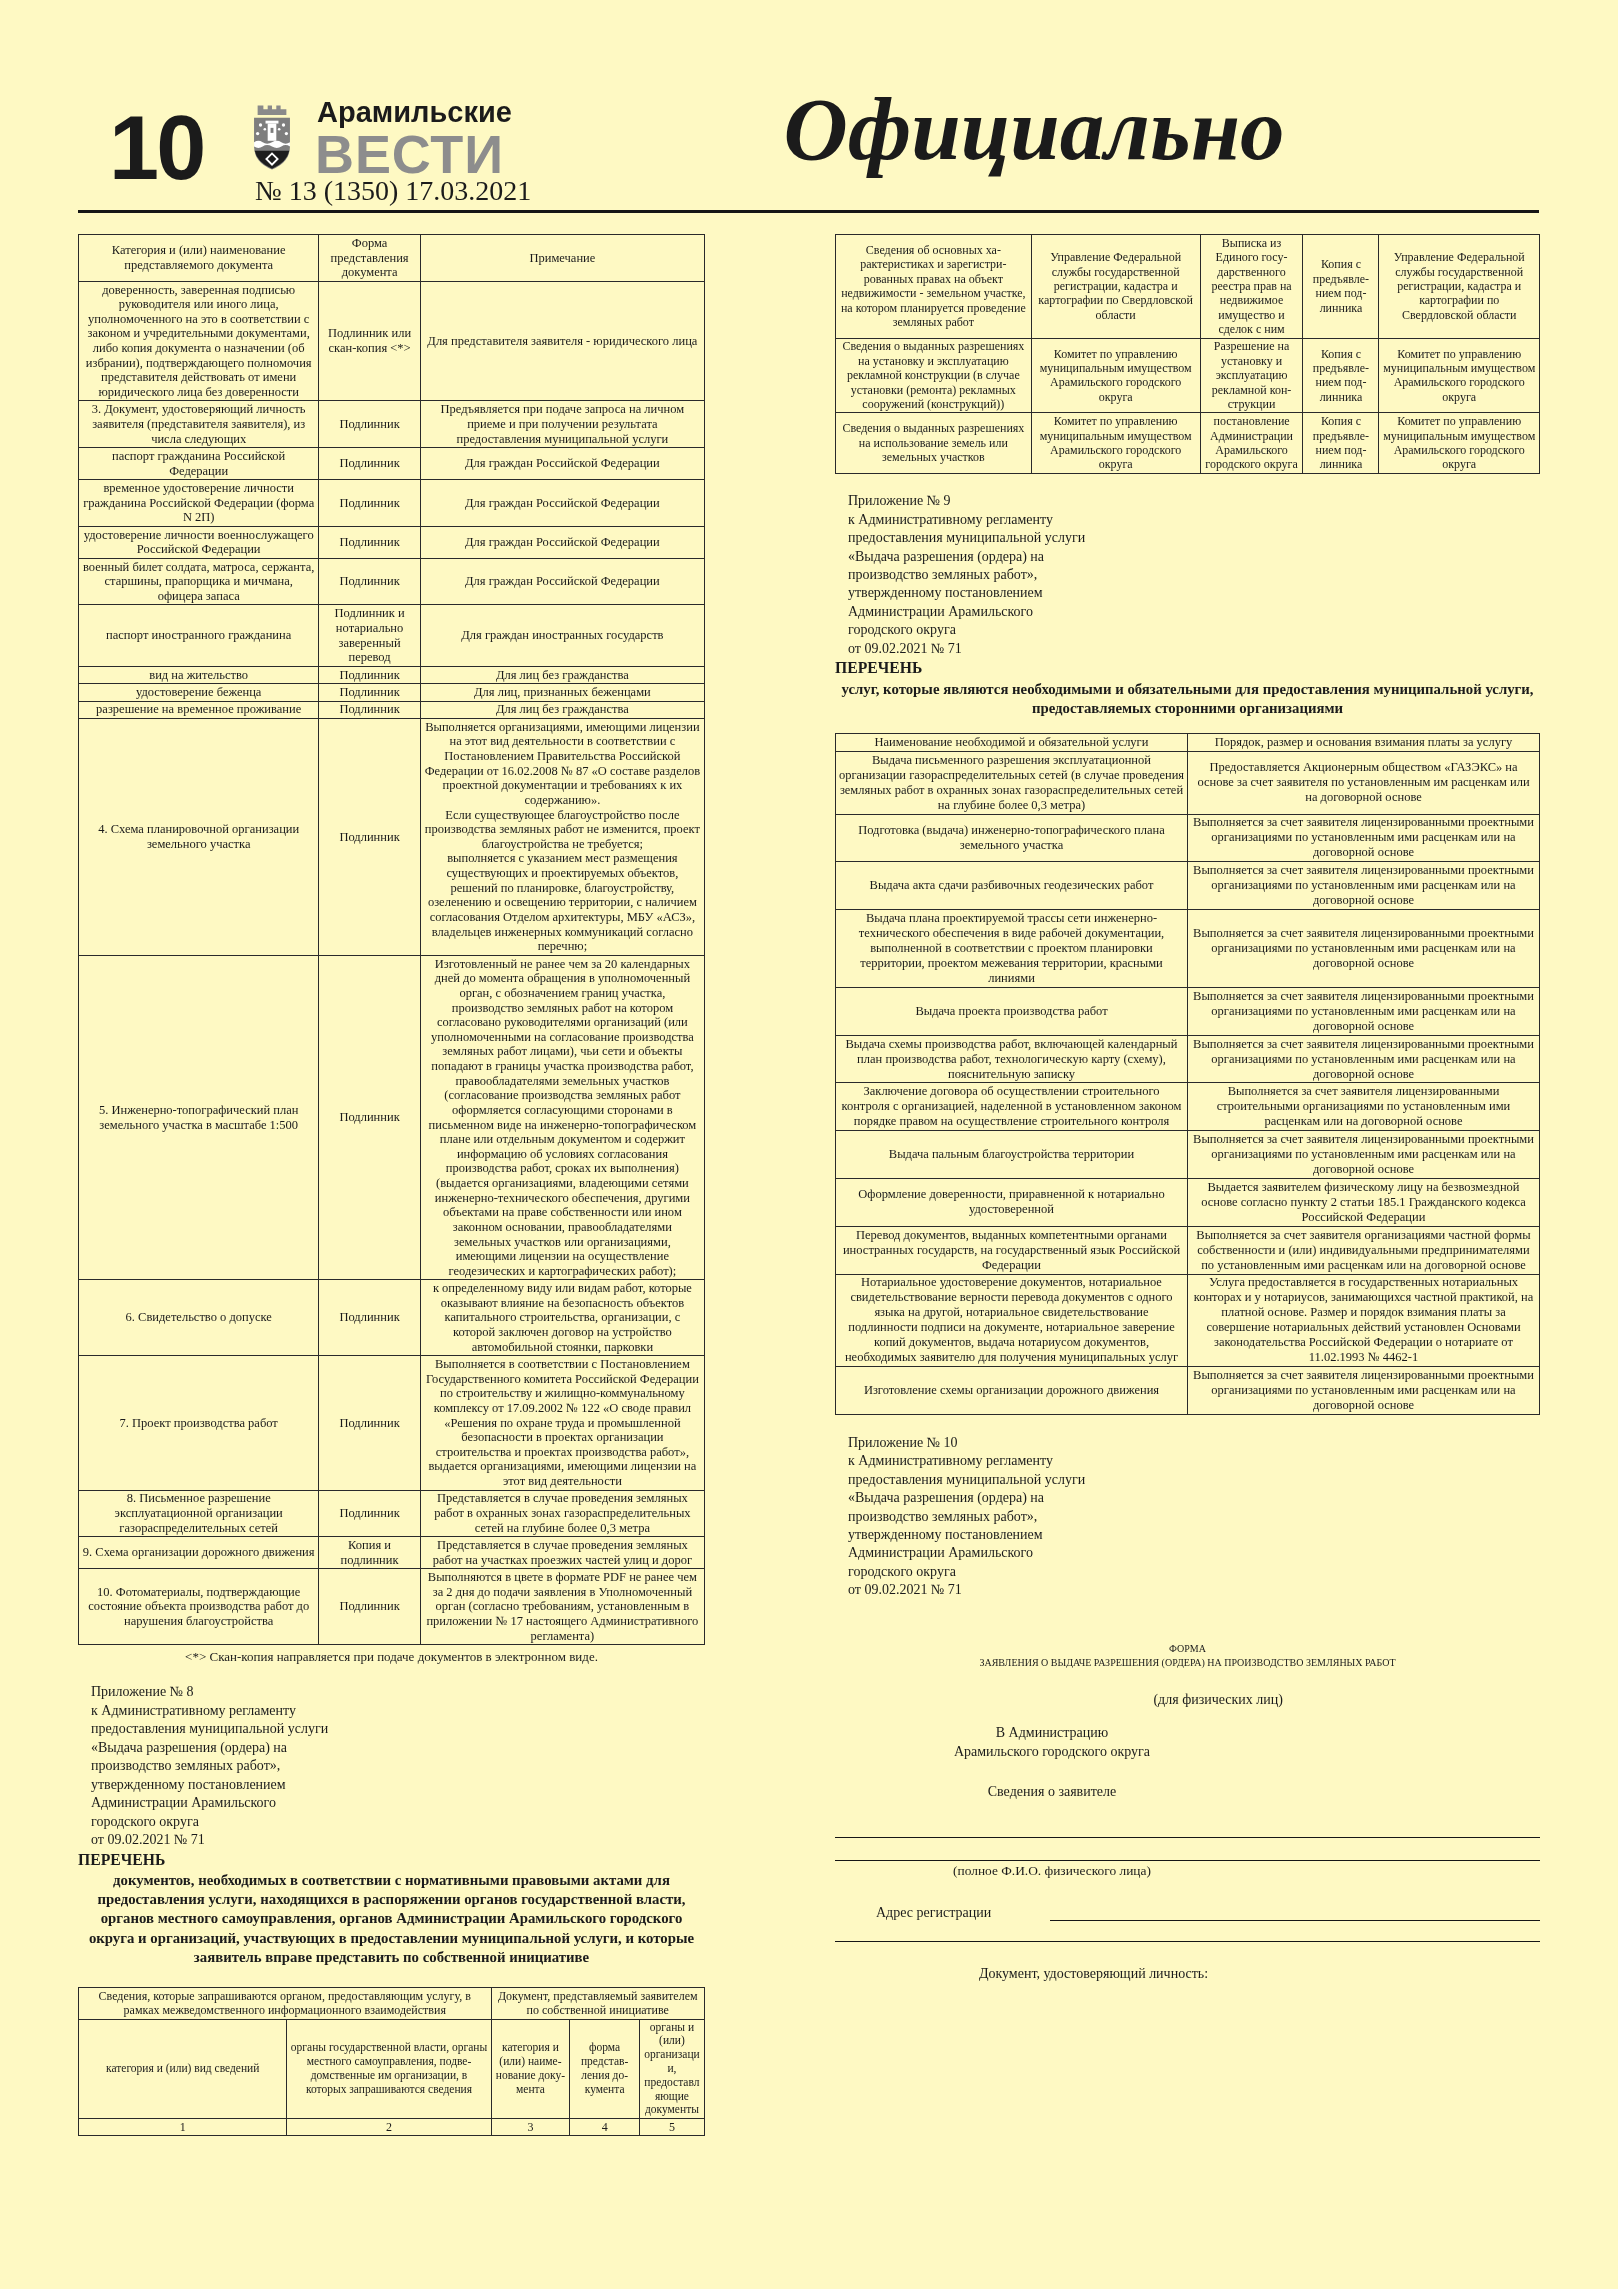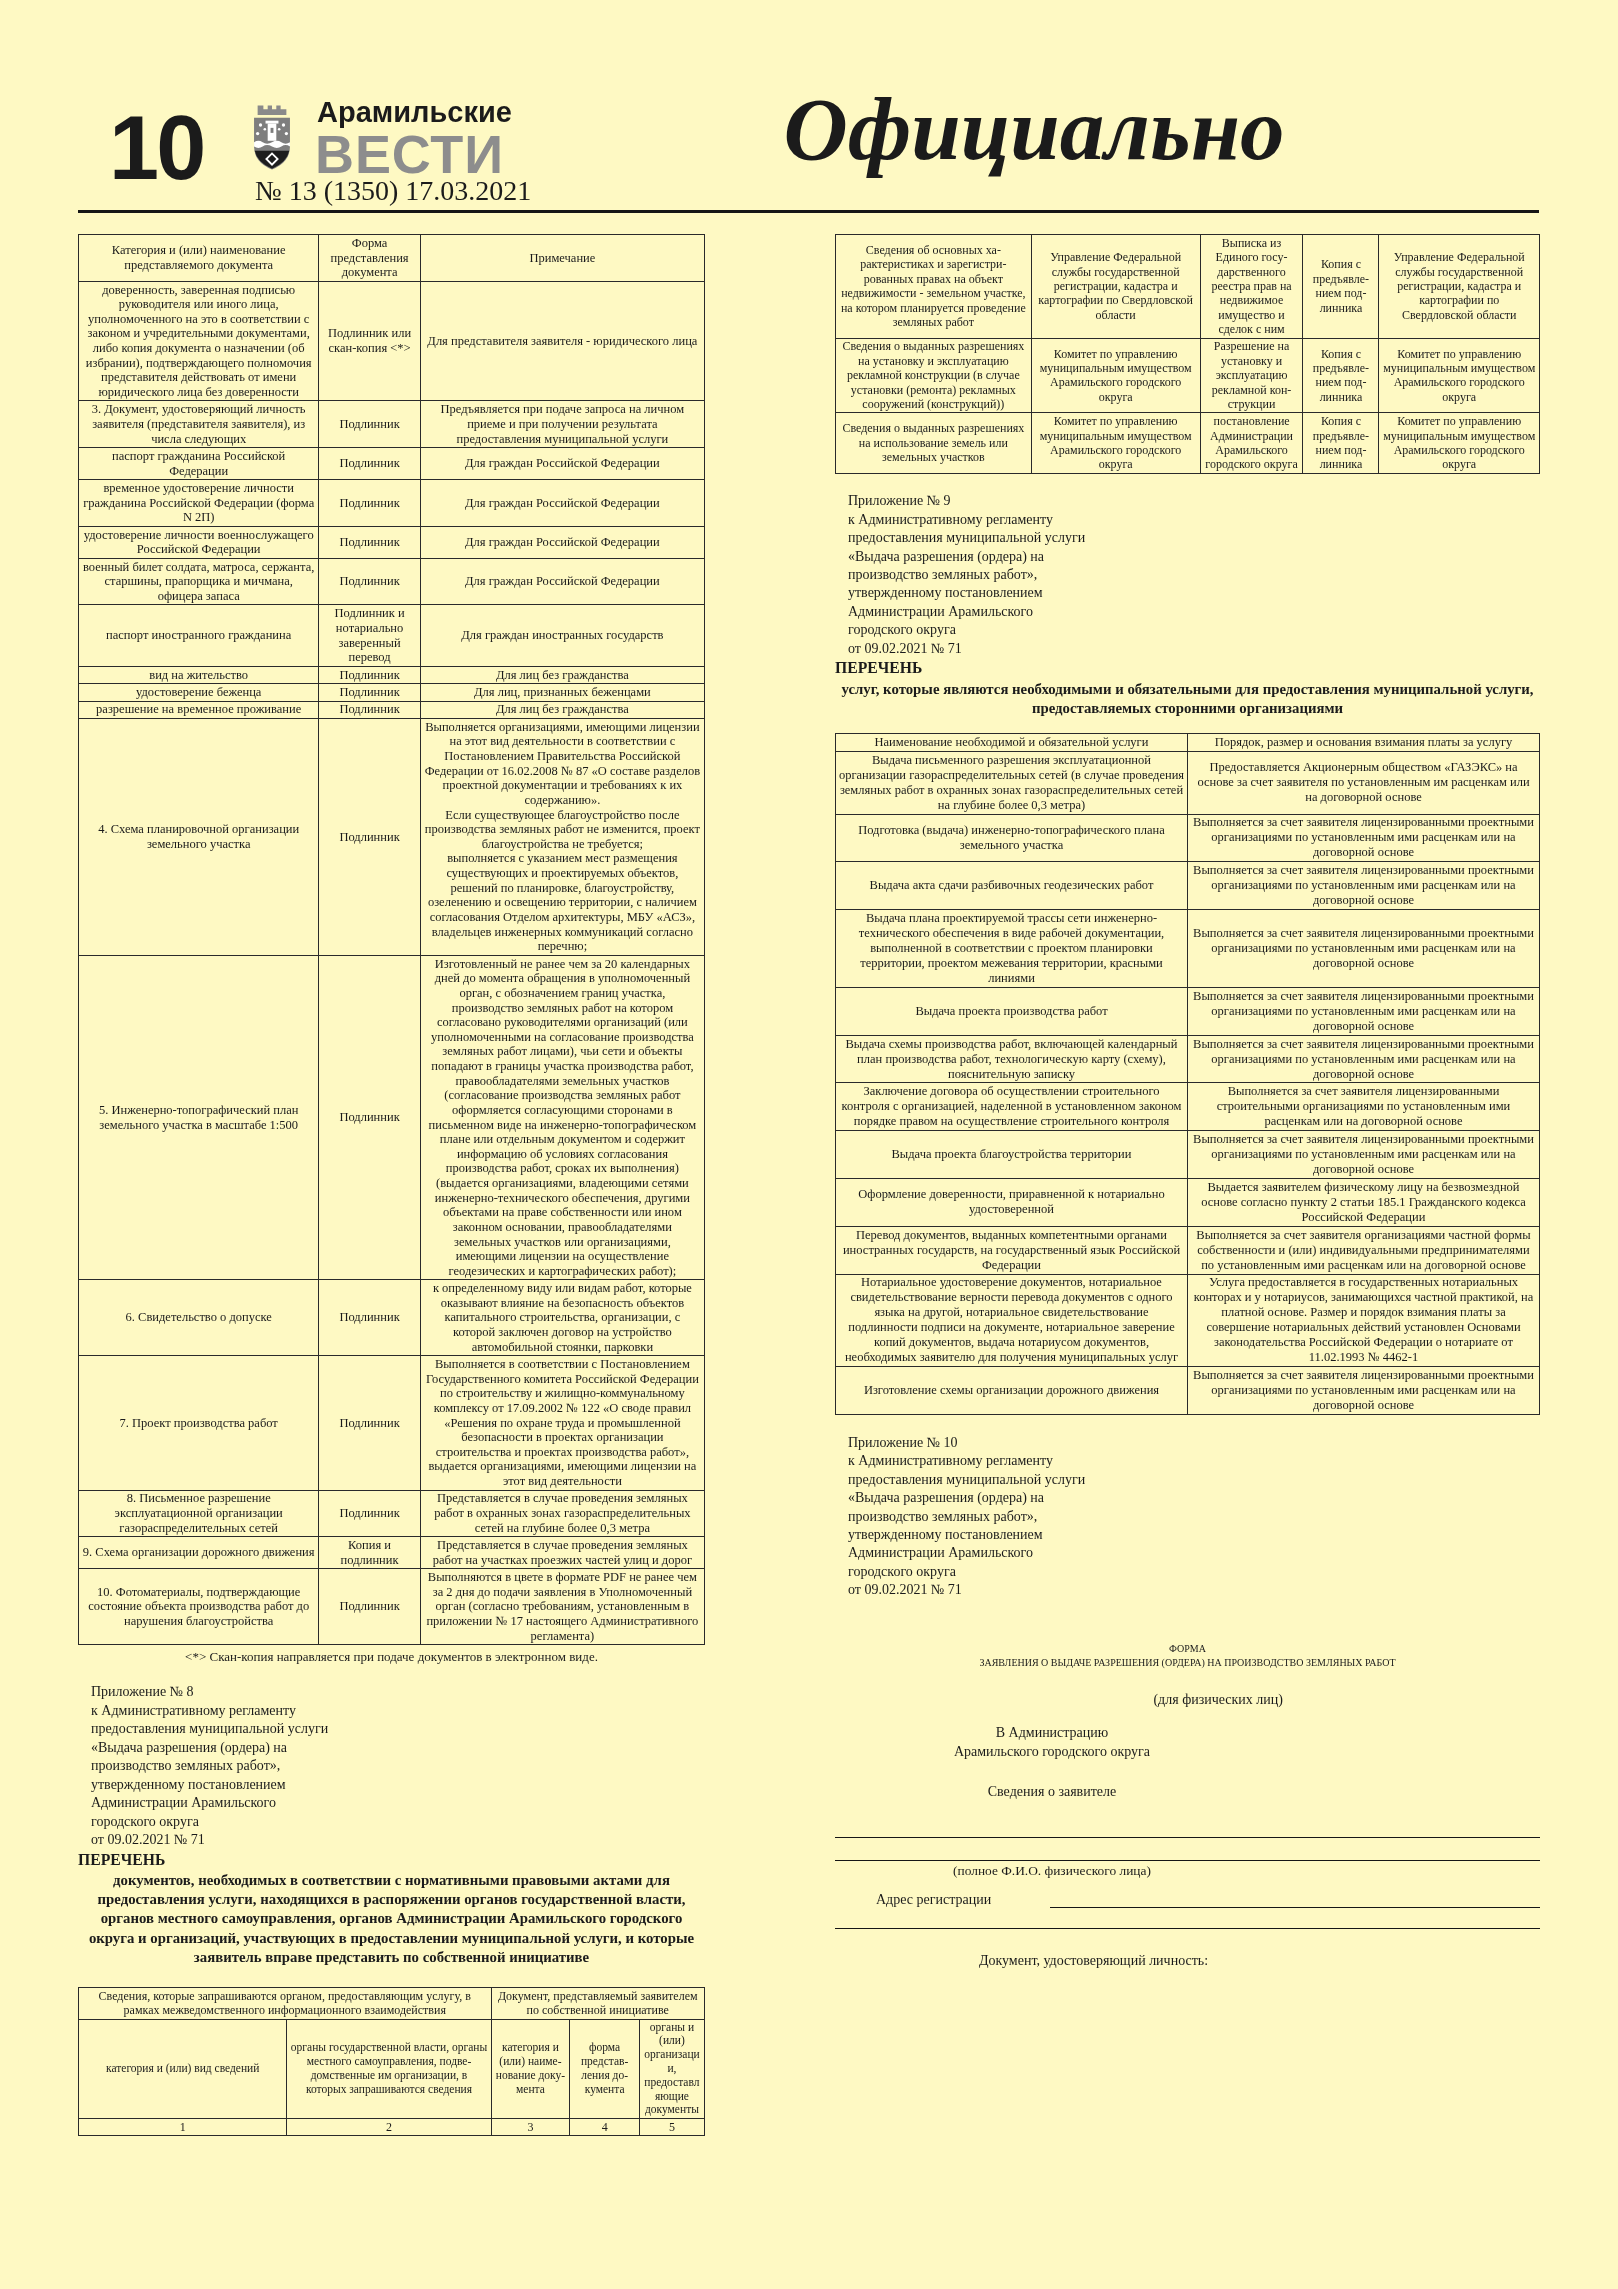--- a/index.html
+++ b/index.html
@@ -36,21 +36,21 @@
   .perechen-sub{text-align:center;font-weight:bold;font-size:14.8px;line-height:1.3;margin-top:1.8px;}
   
   .form-title{margin-top:42px;text-align:center;font-size:10px;line-height:1.4;white-space:pre-line;}
   .form-for{margin-top:22px;text-align:right;padding-right:257px;font-size:14px;}
   .form-to{width:434px;margin-top:14.8px;text-align:center;font-size:14px;line-height:1.4;white-space:pre-line;}
   .form-applicant{width:434px;margin-top:22px;text-align:center;font-size:14px;}
   .form-line{border-bottom:1.5px solid #161616;height:0;}
   .line1{margin-top:37px;}
   .line2{margin-top:22px;}
   .fio-caption{width:434px;text-align:center;font-size:13.4px;margin-top:1.8px;}
-  .address-row{display:flex;align-items:flex-end;margin-top:13px;}
+  .address-row{display:flex;align-items:flex-end;margin-top:26px;}
   .address-label{font-size:14px;padding-left:41px;white-space:nowrap;}
   .address-line{flex:1;border-bottom:1.5px solid #161616;margin-left:59px;height:14.8px;}
   .line3{margin-top:20px;}
   .identity{width:517px;margin-top:24px;text-align:center;font-size:14px;}
 </style>
 </head>
 <body>
 
 <div class="page">
 
@@ -311,21 +311,21 @@
           </tr>
           <tr>
             <td>Выдача схемы производства работ, включающей календарный план производства работ, техноло­гическую карту (схему), пояснительную записку</td>
             <td>Выполняется за счет заявителя лицензированными проектными организациями по установленным ими расценкам или на договорной основе</td>
           </tr>
           <tr>
             <td>Заключение договора об осуществлении строи­тельного контроля с организацией, наделенной в установленном законом порядке правом на осу­ществление строительного контроля</td>
             <td>Выполняется за счет заявителя лицензированными строительными организациями по установленным ими расценкам или на договорной основе</td>
           </tr>
           <tr>
-            <td>Выдача проекта благоустройства территории</td>
+            <td>Выдача пальным благоустройства территории</td>
             <td>Выполняется за счет заявителя лицензированными проектными организациями по установленным ими расценкам или на договорной основе</td>
           </tr>
           <tr>
             <td>Оформление доверенности, приравненной к но­тариально удостоверенной</td>
             <td>Выдается заявителем физическому лицу на без­возмездной основе согласно пункту 2 статьи 185.1 Гражданского кодекса Российской Федерации</td>
           </tr>
           <tr>
             <td>Перевод документов, выданных компетентными органами иностранных государств, на государ­ственный язык Российской Федерации</td>
             <td>Выполняется за счет заявителя организациями частной формы собственности и (или) индивиду­альными предпринимателями по установленным ими расценкам или на договорной основе</td>
           </tr>

